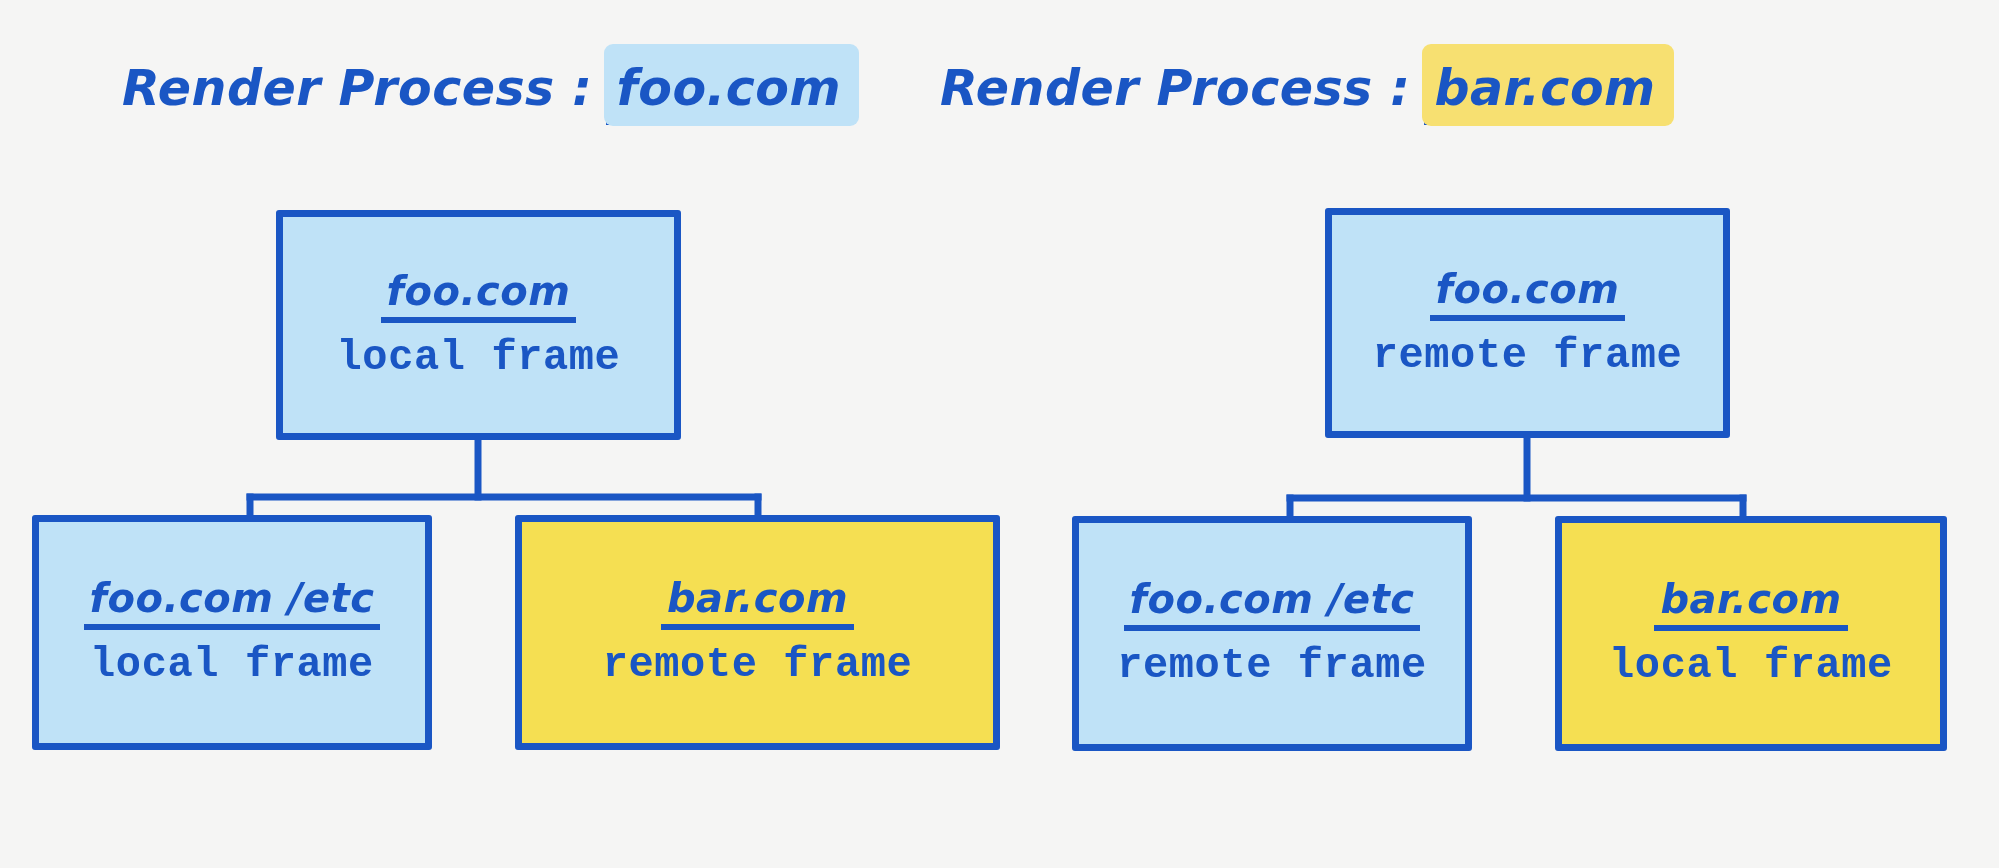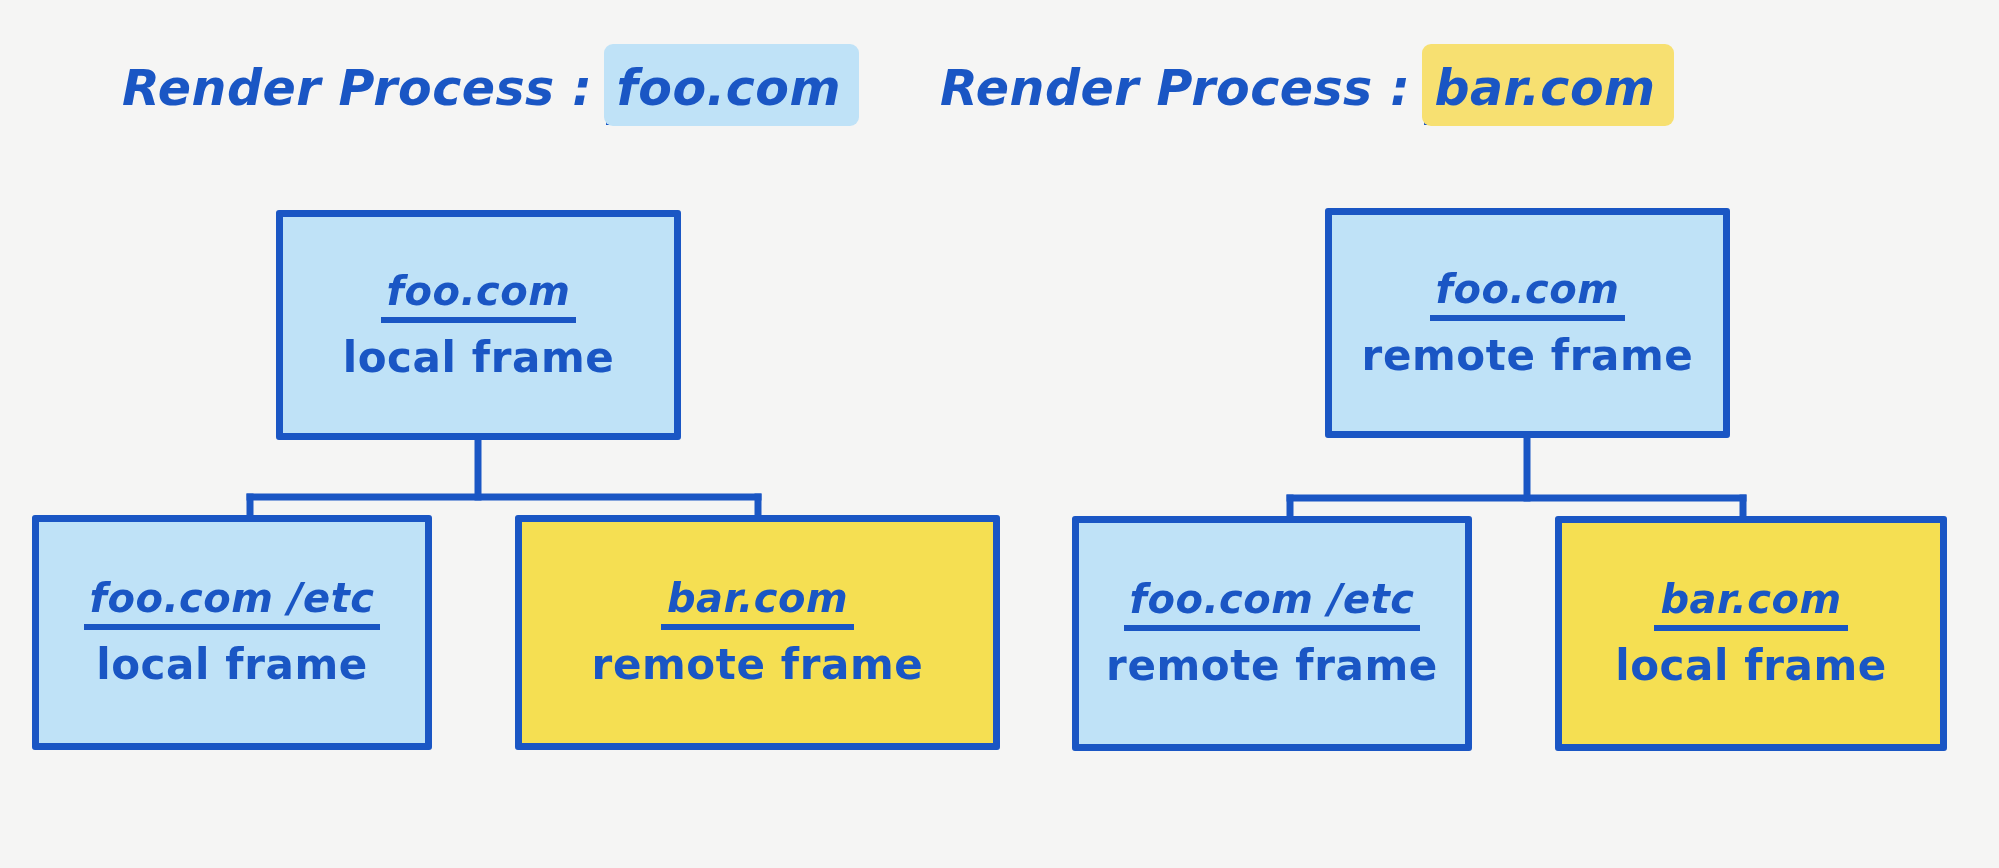--- a/index.html
+++ b/index.html
@@ -110,20 +110,21 @@
     padding: 0 6px 5px 6px;
     margin-bottom: 13px;
     white-space: nowrap;
   }
   .node-kind {
     font-size: 42px;
     letter-spacing: 0.6px;
     line-height: 1.05;
     white-space: nowrap;
     padding: 0 4px;
+    font-family: Liberation Mono, monospace;
   }
 
   
   #n-l-root   { left: 276px;  top: 210px; width: 405px;  height: 230px; }
   #n-l-child1 { left: 32px;   top: 515px; width: 400px;  height: 235px; }
   #n-l-child2 { left: 515px;  top: 515px; width: 485px;  height: 235px; }
 
   
   #n-r-root   { left: 325px;  top: 208px; width: 405px;  height: 230px; }
   #n-r-child1 { left: 72px;   top: 516px; width: 400px;  height: 235px; }

